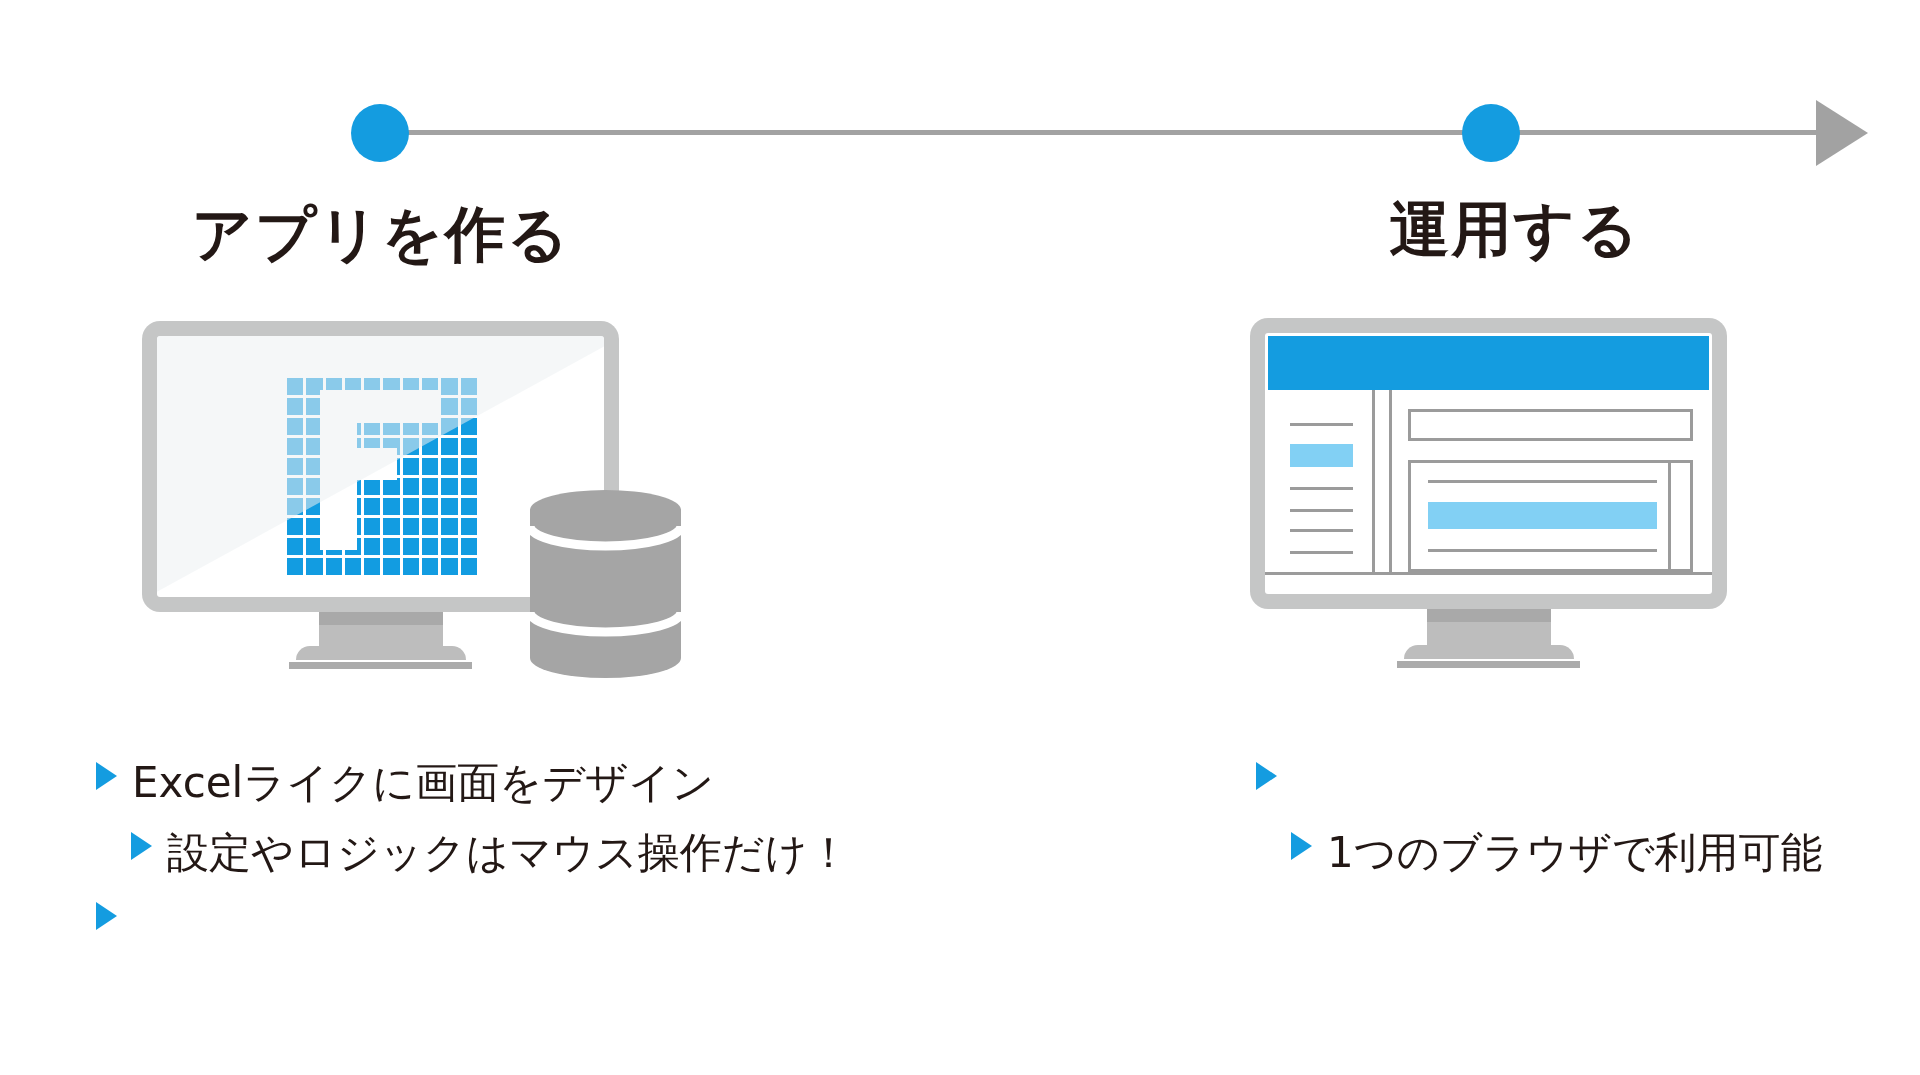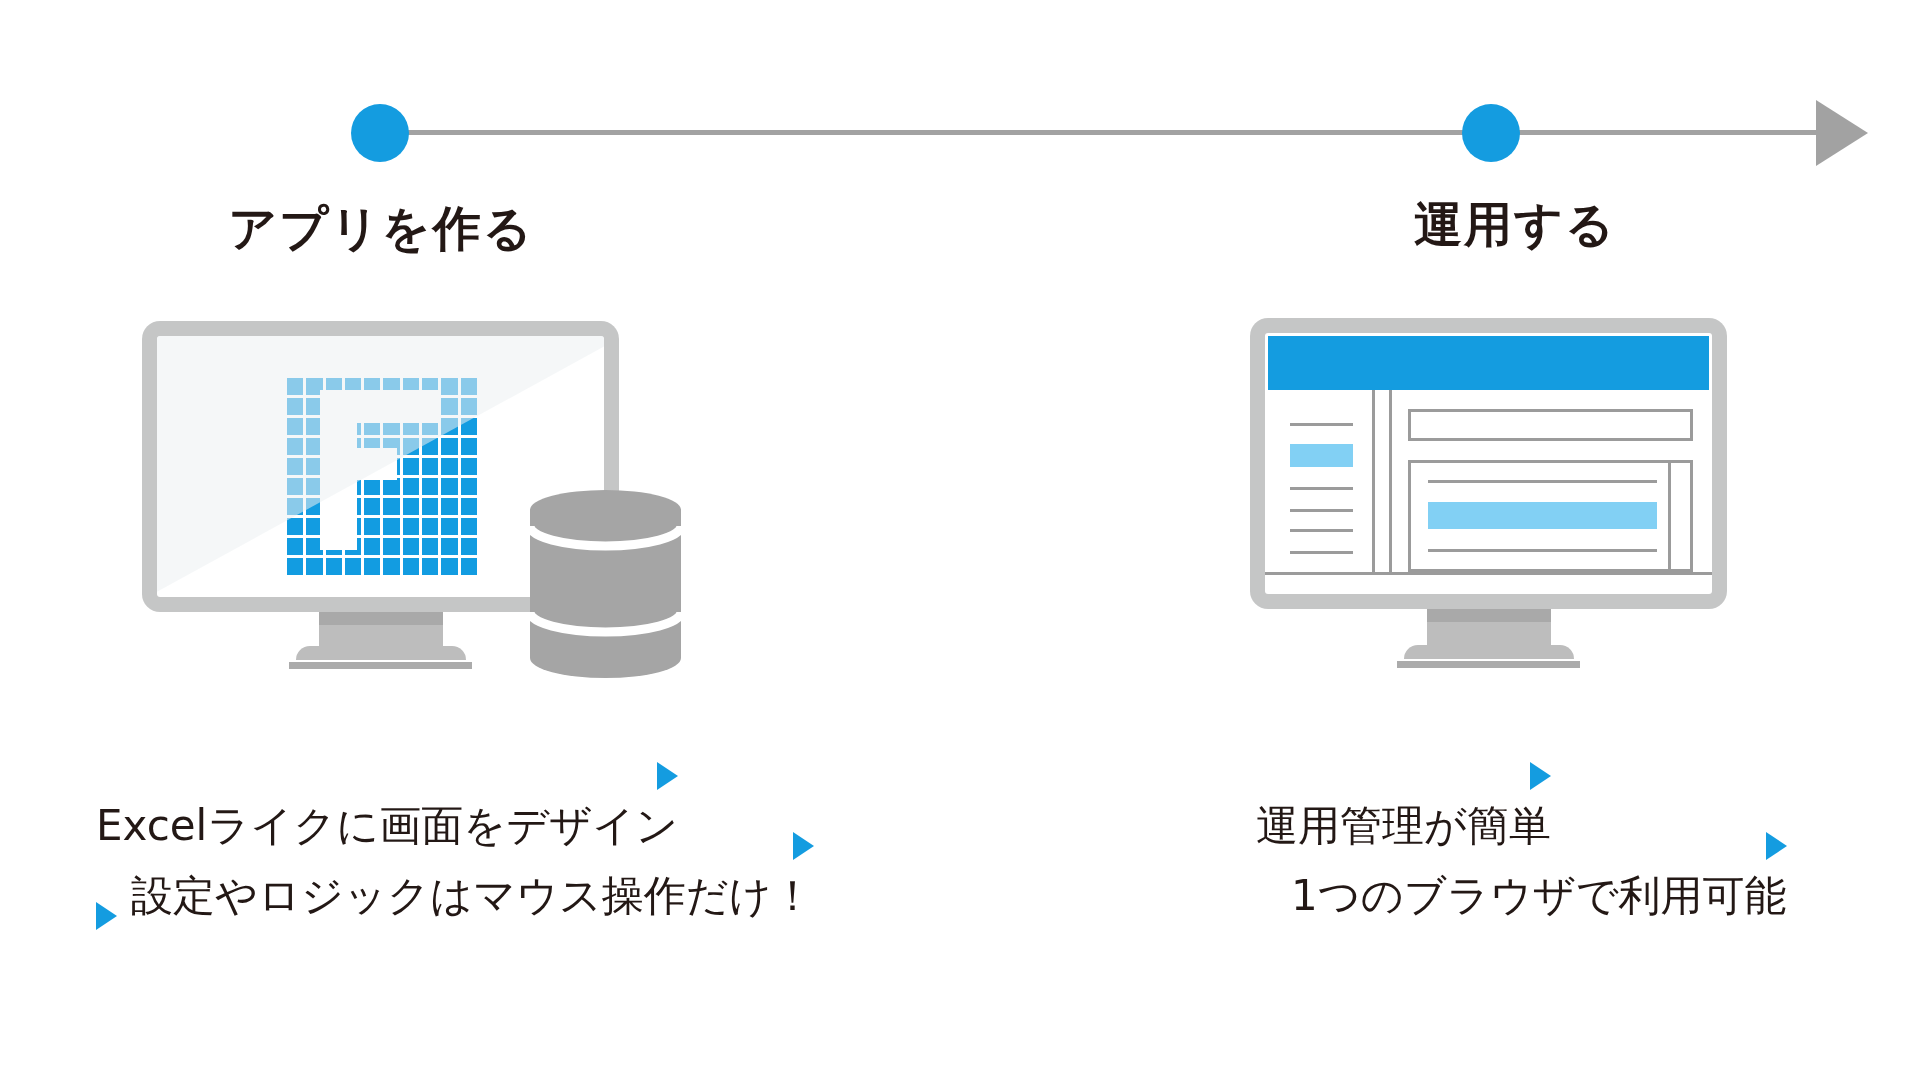--- a/index.html
+++ b/index.html
@@ -19,21 +19,21 @@
     border-top: 33px solid transparent; border-bottom: 33px solid transparent;
     border-left: 52px solid #A2A2A2;
   }
   .tl-dot { width: 58px; height: 58px; border-radius: 50%; background: #149CE0; top: 104px; }
   .tl-dot.d1 { left: 351px; }
   .tl-dot.d2 { left: 1462px; }
 
   
   .step-title {
     top: 204px; width: 520px; text-align: center;
-    font-size: 48px; font-weight: 800; letter-spacing: 2px;
+    font-size: 60px; font-weight: 800; letter-spacing: 2px;
     color: #231815; line-height: 1;
   }
   .step-title.t1 { left: 121px; }
   .step-title.t2 { left: 1255px; font-family: Liberation Mono, monospace; }
 
   
   .monitor { width: 477px; height: 291px; background: #C5C6C6; border-radius: 18px; }
   .monitor.m1 { left: 142px; top: 321px; }
   .monitor.m2 { left: 1250px; top: 318px; }
   .screen { width: 447px; height: 261px; background: #ffffff; border-radius: 3px; overflow: hidden; }
@@ -72,21 +72,21 @@
   .sb-selected { left: 25px; top: 111px; width: 63px; height: 23px; background: #82D0F4; }
   .v-div { top: 57px; width: 3px; height: 184px; background: #9B9B9B; }
   .h-bottom { left: 0; top: 239px; width: 447px; height: 3px; background: #9B9B9B; }
   .top-box { left: 143px; top: 76px; width: 285px; height: 32px; border: 3px solid #9B9B9B; background: #fff; }
   .big-box { left: 143px; top: 127px; width: 285px; height: 112px; border: 3px solid #9B9B9B; background: #fff; }
   .bb-line { left: 17px; width: 229px; height: 3px; background: #9B9B9B; }
   .bb-bluebar { left: 17px; top: 39px; width: 229px; height: 27px; background: #82D0F4; }
   .bb-vline { left: 257px; top: 0; width: 3px; height: 106px; background: #9B9B9B; }
 
   
-  .bullet-row { display: flex; align-items: flex-end; gap: 15px; height: 56px; flex-direction: column; }
+  .bullet-row { display: flex; align-items: flex-start; gap: 15px; height: 56px; }
   .bullet-row.left  { left: 96px; }
   .bullet-row.right { left: 1256px; }
   .row-a { top: 762px; } .row-b { top: 832px; padding-left: 35px; } .row-c { top: 902px; }
   .tri {
     width: 0; height: 0; flex: 0 0 auto;
     border-top: 14px solid transparent; border-bottom: 14px solid transparent;
     border-left: 21px solid #149CE0;
   }
   .bullet-text { font-size: 42px; font-weight: 500; color: #231815; line-height: 1; white-space: nowrap; }
 </style>
@@ -258,18 +258,17 @@
 <div class="abs bullet-row left row-b">
   <span class="tri"></span>
   <span class="bullet-text">設定やロジックはマウス操作だけ！</span>
 </div>
 <div class="abs bullet-row left row-c">
   <span class="tri"></span>
 </div>
 
 <div class="abs bullet-row right row-a">
   <span class="tri"></span>
-  <span class="bullet-text">運用管理が簡単</span>
 </div>
 <div class="abs bullet-row right row-b">
   <span class="tri"></span>
   <span class="bullet-text">1つのブラウザで利用可能</span>
 </div>
 
 </body></html>

